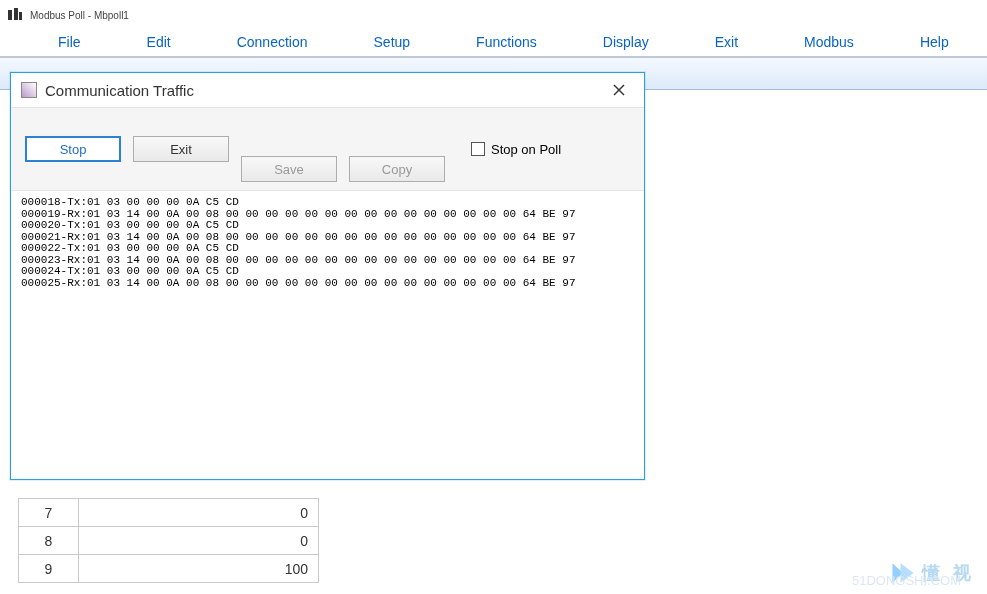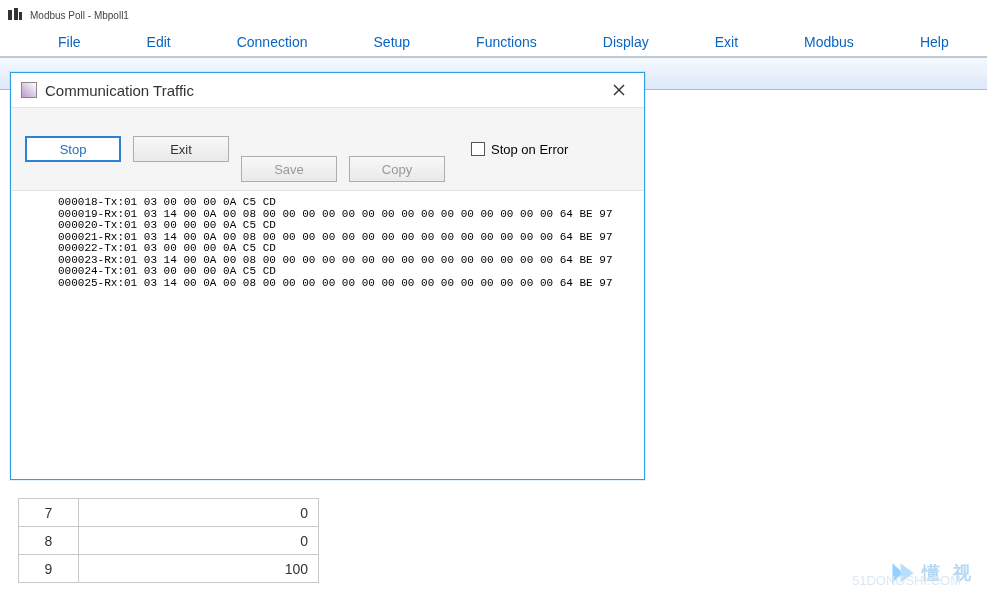--- a/index.html
+++ b/index.html
@@ -115,21 +115,20 @@
 .stop-err .cb { width: 14px; height: 14px; border: 1px solid #555; background:#fff; }
 .traffic {
   flex: 1;
   padding: 6px 10px;
   font-family: "Courier New", monospace;
   font-size: 11px;
   line-height: 11.5px;
   color: #000;
   white-space: pre;
   overflow: hidden;
-  margin-left: 37px;
 }
 .watermark {
   position: absolute;
   right: 12px;
   bottom: 8px;
   display: flex;
   align-items: center;
   gap: 6px;
   opacity: 0.5;
 }
@@ -201,21 +200,21 @@
       </svg>
     </div>
   </div>
   <div class="dialog-toolbar">
     <div class="dlg-btn primary">Stop</div>
     <div class="dlg-btn">Exit</div>
     <div class="dlg-btn disabled">Save</div>
     <div class="dlg-btn disabled">Copy</div>
     <div class="stop-err">
       <span class="cb"></span>
-      <span>Stop on Error</span>
+      <span>Stop on Poll</span>
     </div>
   </div>
   <div class="traffic" id="traffic-pane">000018-Tx:01 03 00 00 00 0A C5 CD
 000019-Rx:01 03 14 00 0A 00 08 00 00 00 00 00 00 00 00 00 00 00 00 00 00 00 64 BE 97
 000020-Tx:01 03 00 00 00 0A C5 CD
 000021-Rx:01 03 14 00 0A 00 08 00 00 00 00 00 00 00 00 00 00 00 00 00 00 00 64 BE 97
 000022-Tx:01 03 00 00 00 0A C5 CD
 000023-Rx:01 03 14 00 0A 00 08 00 00 00 00 00 00 00 00 00 00 00 00 00 00 00 64 BE 97
 000024-Tx:01 03 00 00 00 0A C5 CD
 000025-Rx:01 03 14 00 0A 00 08 00 00 00 00 00 00 00 00 00 00 00 00 00 00 00 64 BE 97</div>

